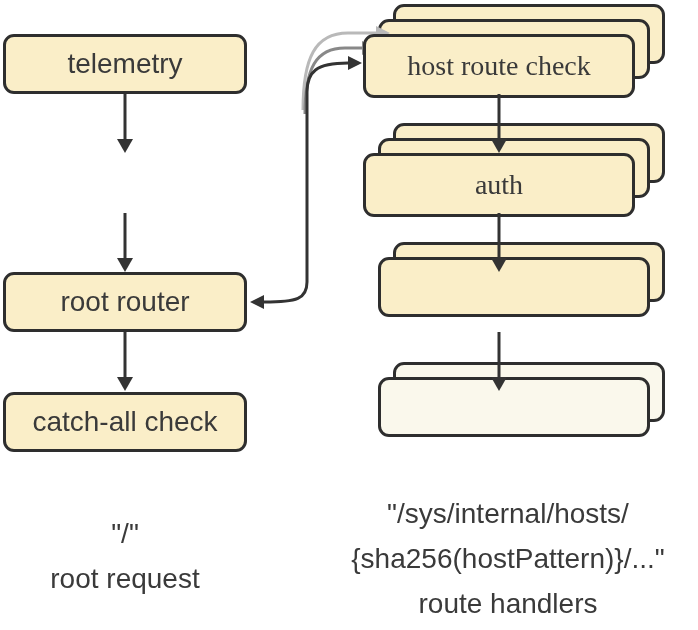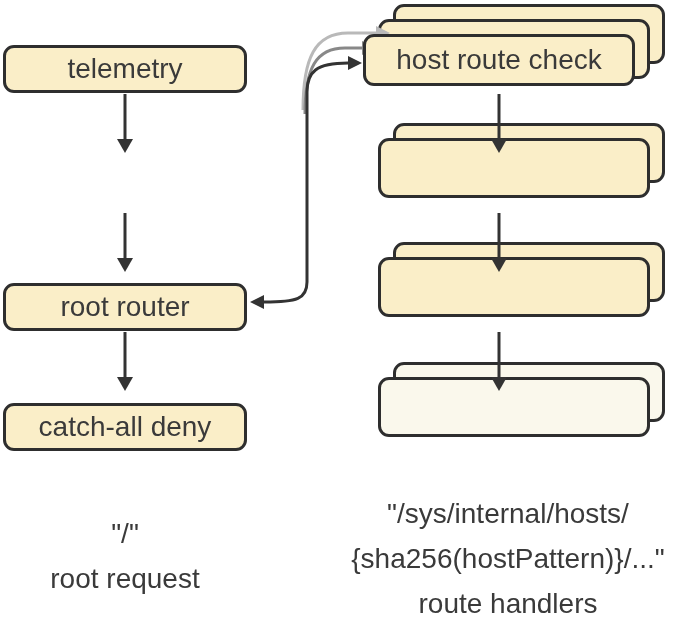--- a/index.html
+++ b/index.html
@@ -35,22 +35,22 @@
     z-index: 3;
     display: flex;
     align-items: center;
     justify-content: center;
     font-size: 28px;
     color: var(--text);
     white-space: nowrap;
   }
   .layer { z-index: 1; }
   .light { background: var(--node-fill-light); }
-  .w-left  { left: 3px;   width: 244px; height: 48px; margin-top: 11px; }
-  .w-right { left: 363px; width: 272px; height: 52px; }
+  .w-left  { left: 3px;   width: 244px; height: 60px; }
+  .w-right { left: 363px; width: 272px; height: 64px; font-family: Liberation Serif, serif; }
   svg.overlay {
     position: absolute;
     top: 0; left: 0;
     width: 698px; height: 630px;
     pointer-events: none;
   }
   svg.ghosts { z-index: 2; }
   svg.arrows { z-index: 4; }
   .caption {
     position: absolute;
@@ -79,23 +79,24 @@
   <div class="layer" style="left:378px; top:19px;  width:272px; height:60px;"></div>
   <div class="layer" style="left:393px; top:123px; width:272px; height:60px;"></div>
   <div class="layer" style="left:378px; top:138px; width:272px; height:60px;"></div>
   <div class="layer" style="left:393px; top:242px; width:272px; height:60px;"></div>
   <div class="layer" style="left:378px; top:257px; width:272px; height:60px;"></div>
   <div class="layer light" style="left:393px; top:362px; width:272px; height:60px;"></div>
   <div class="layer light" style="left:378px; top:377px; width:272px; height:60px;"></div>
 
   <div class="node w-left" style="top:34px;">telemetry</div>
   <div class="node w-left" style="top:272px;text-align:right;">root router</div>
-  <div class="node w-left" style="top:392px;">catch-all deny</div>
+  <div class="node w-left" style="top:392px;">catch-all check</div>
 
   <div class="node w-right" style="top:34px;">host route check</div>
+  <div class="node w-right" style="top:153px;">auth</div>
 
   <svg class="overlay arrows" viewBox="0 0 698 630">
 
     <g>
       <line x1="125" y1="94" x2="125" y2="140" stroke="var(--arrow)" stroke-width="3"></line>
       <polygon points="125,153 117,139 133,139" fill="var(--arrow)"></polygon>
     </g>
     <g>
       <line x1="125" y1="213" x2="125" y2="259" stroke="var(--arrow)" stroke-width="3"></line>
       <polygon points="125,272 117,258 133,258" fill="var(--arrow)"></polygon>

